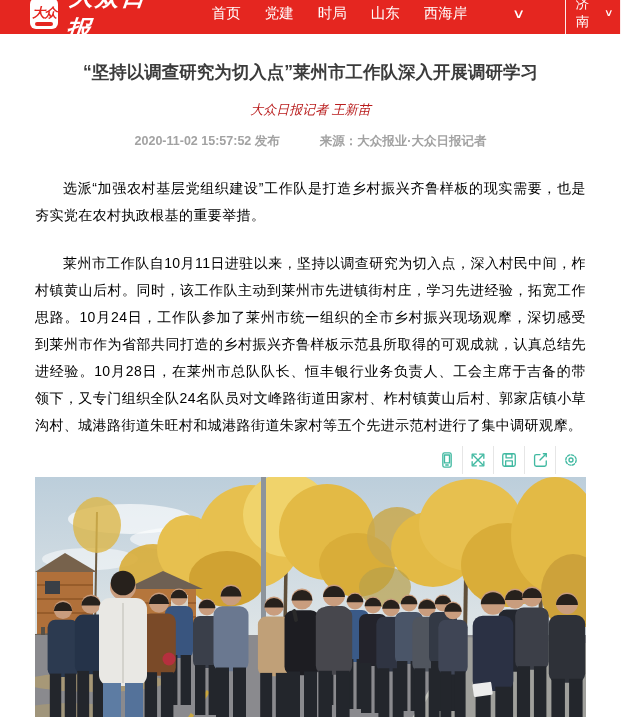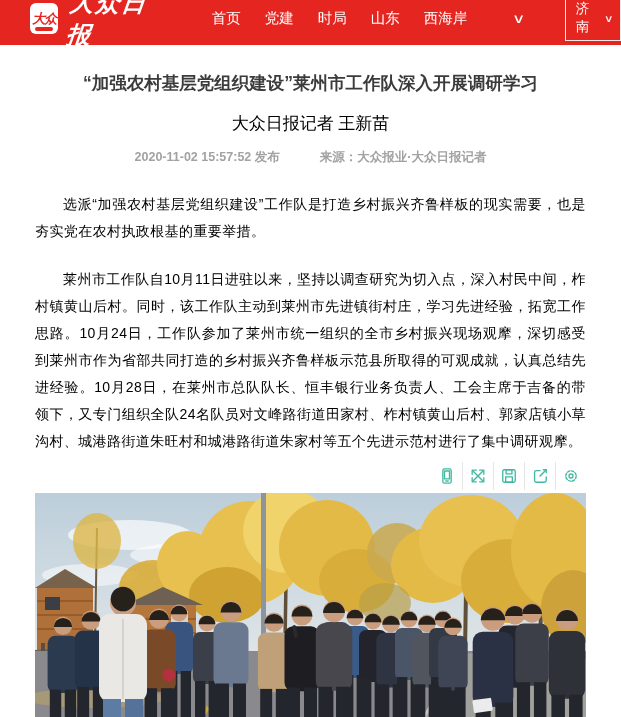--- a/index.html
+++ b/index.html
@@ -1,20 +1,20 @@
 <!DOCTYPE html>
 <html><head>
 <meta charset="utf-8">
 <style>
   * { box-sizing: border-box; margin: 0; padding: 0; }
   html, body { width: 621px; height: 717px; overflow: hidden; background: #fff;
     font-family: "Liberation Sans", sans-serif; }
 
   
-  .site-header { height: 45px; background: #e52620; display: flex; align-items: center;
+  .site-header { height: 34px; background: #e52620; display: flex; align-items: center;
     padding: 0 0 8px 30px; gap: 17px; }
   .logo { display: flex; align-items: center; cursor: pointer; }
   .logo-badge { width: 31px; height: 31px; background: #fff; border-radius: 6px;
     position: relative; display: flex; align-items: center; justify-content: center; }
   .logo-badge-text { color: #e52620; font-family: "Liberation Serif", serif;
     font-weight: bold; font-style: italic; font-size: 13px; letter-spacing: -1px; }
   .logo-ribbon { position: absolute; bottom: 3px; left: 5px; right: 5px; height: 4px;
     background: #e52620; border-radius: 2px; }
   .logo-wordmark { color: #fff; font-family: "Liberation Serif", serif; font-weight: bold;
     font-style: italic; font-size: 24px; letter-spacing: 2px; margin-left: 10px;
@@ -25,21 +25,21 @@
     transform: scaleX(1.4); }
   .city-btn { margin-left: 24px; border: 1px solid rgba(255,255,255,.9); border-radius: 0;
     color: #fff; font-size: 13.5px; padding: 3px 8px 4px 10px; display: flex;
     align-items: center; gap: 5px; cursor: pointer; }
   .city-btn .sm-chevron { font-size: 10px; transform: scaleX(1.3); }
 
   
   .article { padding: 0 35px; }
   .article-title { margin: 26px 12px 0; text-align: center; font-size: 17.5px;
     font-weight: bold; color: #3b3b3b; line-height: 24px; }
-  .byline { margin-top: 17px; text-align: center; color: #000000; font-size: 17px; }
+  .byline { margin-top: 17px; text-align: center; color: #b91c1c; font-size: 13px; font-style: italic; }
   .meta-line { margin-top: 14px; display: flex; justify-content: center; gap: 40px;
     color: #a2a2a2; font-size: 12.5px; font-weight: bold; }
   .body-paragraph { margin-top: 25px; font-size: 14px; line-height: 27px; color: #000000;
     text-indent: 2em; letter-spacing: .4px; text-align: justify; }
   .body-paragraph + .body-paragraph { margin-top: 21px; }
 
   
   .toolbar { margin-top: 7px; display: flex; justify-content: flex-end; }
   .tool-cell { width: 31px; height: 28px; display: flex; align-items: center;
     justify-content: center; border-left: 1px solid #e6e6e6; cursor: pointer; }
@@ -69,21 +69,21 @@
     <span class="nav-item">西海岸</span>
   </nav>
   <span class="nav-chevron">∨</span>
   <div class="city-btn">
     <span>济南</span>
     <span class="sm-chevron">∨</span>
   </div>
 </header>
 
 <main class="article">
-  <h1 class="article-title">“加强农村基层党组织建设”莱州市工作队深入开展调研学习</h1>
+  <h1 class="article-title">“坚持以调查研究为切入点”莱州市工作队深入开展调研学习</h1>
   <div class="byline">大众日报记者 王新苗</div>
   <div class="meta-line">
     <span>2020-11-02 15:57:52 发布</span>
     <span>来源：大众报业·大众日报记者</span>
   </div>
 
   <p class="body-paragraph">选派“加强农村基层党组织建设”工作队是打造乡村振兴齐鲁样板的现实需要，也是夯实党在农村执政根基的重要举措。</p>
   <p class="body-paragraph">莱州市工作队自10月11日进驻以来，坚持以调查研究为切入点，深入村民中间，柞村镇黄山后村。同时，该工作队主动到莱州市先进镇街村庄，学习先进经验，拓宽工作思路。10月24日，工作队参加了莱州市统一组织的全市乡村振兴现场观摩，深切感受到莱州市作为省部共同打造的乡村振兴齐鲁样板示范县所取得的可观成就，认真总结先进经验。10月28日，在莱州市总队队长、恒丰银行业务负责人、工会主席于吉备的带领下，又专门组织全队24名队员对文峰路街道田家村、柞村镇黄山后村、郭家店镇小草沟村、城港路街道朱旺村和城港路街道朱家村等五个先进示范村进行了集中调研观摩。</p>
 
   <div class="toolbar">

